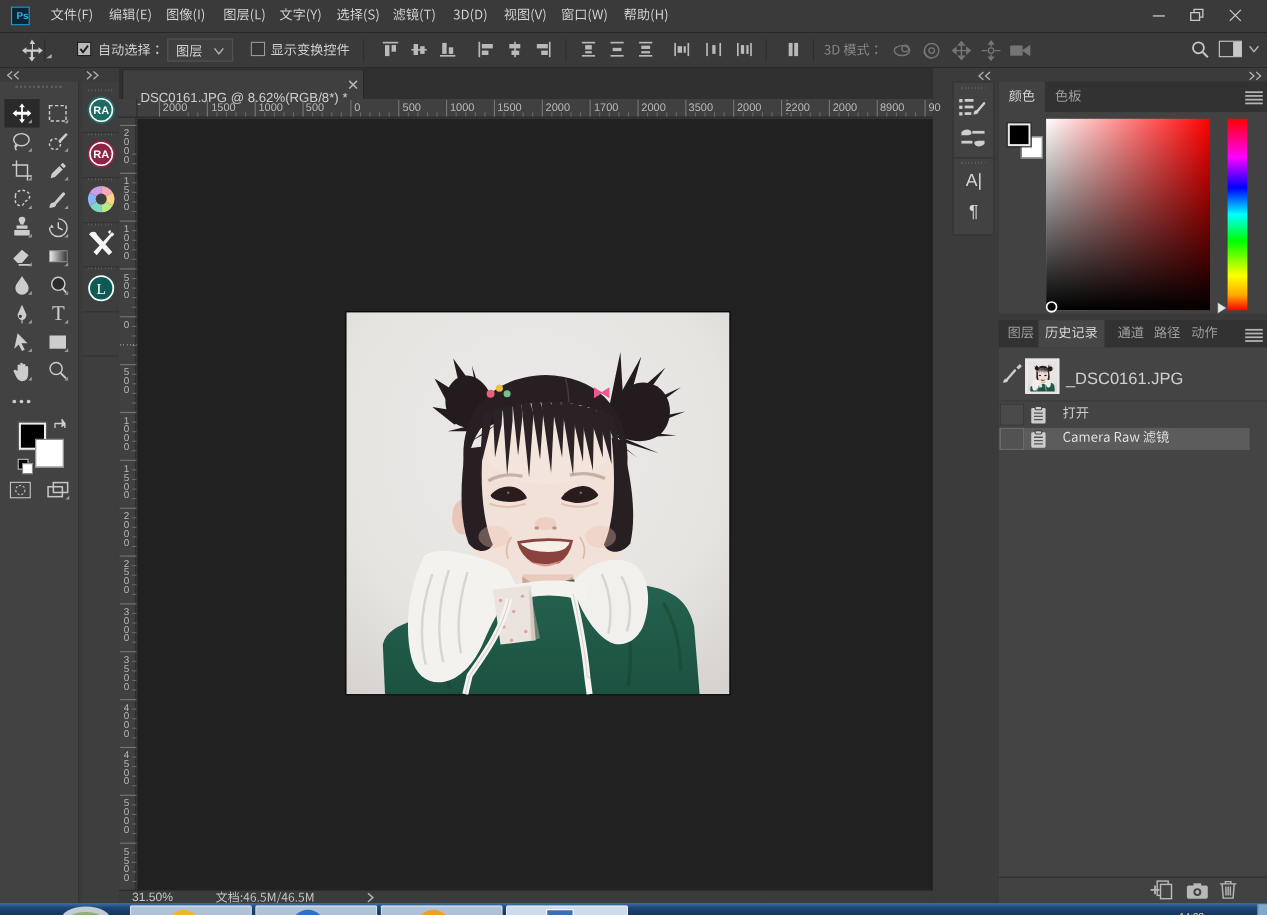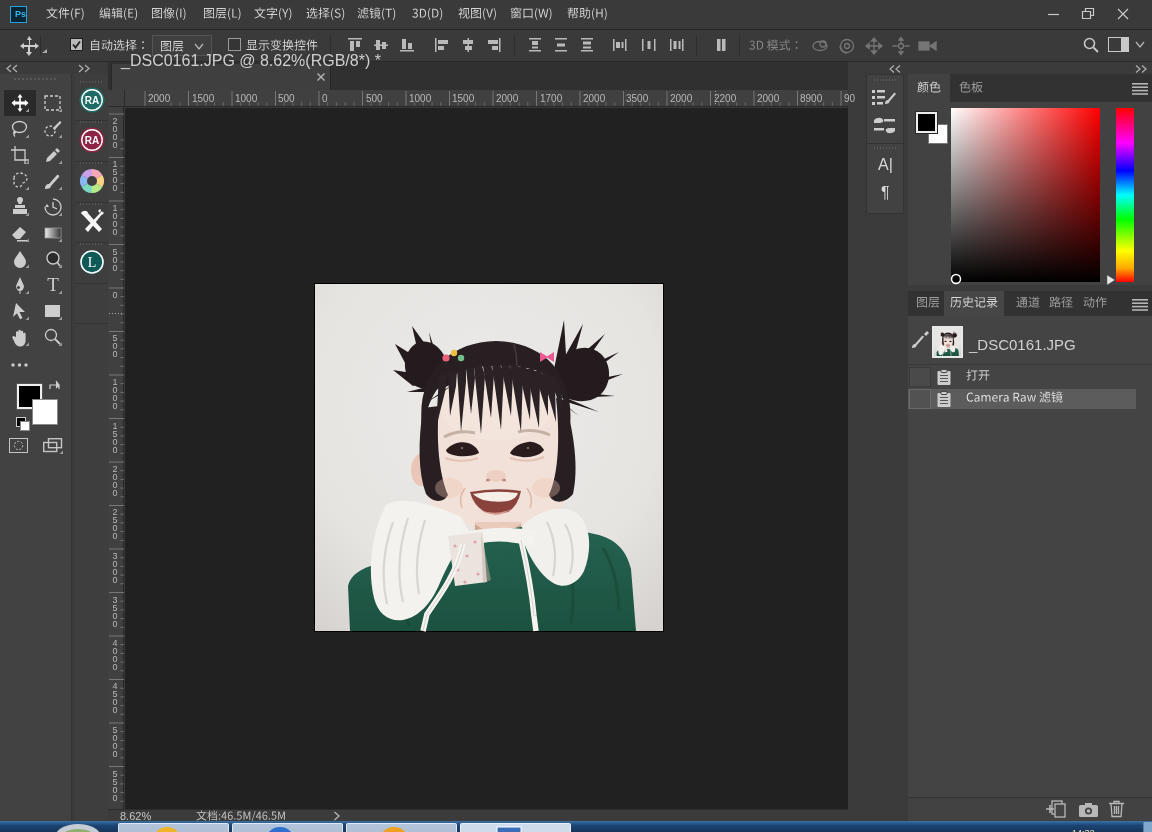--- a/index.html
+++ b/index.html
@@ -406,21 +406,21 @@
           <path d="M19 2l2-2 1 1-1 3zM22 5l2-2 1 1-2 2z"></path>
         </g>
 <g transform="translate(0,162)">
           <circle cx="13" cy="13" r="12" fill="#0f5a57"></circle>
           <circle cx="13" cy="13" r="11" fill="none" stroke="#fff" stroke-width="1.6"></circle>
           <text x="13" y="18" font-size="14" font-weight="normal" font-family="Liberation Serif" fill="#fff">L</text>
         </g>
 </g>
     </svg>
 <div class="abs" style="left:111px;top:64px;width:220px;height:26px;background:#3f3f3f;border-left:1px solid #272727;border-right:1px solid #272727"></div>
-<div class="txt" style="left:121px;top:52px;font-size:16px;color:#cfcfcf">_DSC0161.JPG @ 8.62%(RGB/8*) *</div>
+<div class="txt" style="left:121px;top:82px;font-size:12px;color:#cfcfcf">_DSC0161.JPG @ 8.62%(RGB/8*) *</div>
 <svg class="t" style="left:316px;top:72px" width="10" height="10">
       <path d="M1.5 1.5l7 7M8.5 1.5l-7 7" stroke="#b5b5b5" stroke-width="1.4"></path>
     </svg>
 <svg class="t" style="left:108px;top:90px" width="740" height="17">
       <g stroke="#777" stroke-width="1">
         <path d="M37.0 1v15"></path>
         <path d="M80.5 1v15"></path>
         <path d="M124.0 1v15"></path>
         <path d="M167.5 1v15"></path>
         <path d="M211.0 1v15"></path>
@@ -611,21 +611,21 @@
     <div class="txt" style="left:111px;top:465px;font-size:9px;line-height:8px;color:#b8b8b8;text-align:center;width:8px">2<br>0<br>0<br>0</div>
     <div class="txt" style="left:111px;top:508px;font-size:9px;line-height:8px;color:#b8b8b8;text-align:center;width:8px">2<br>5<br>0<br>0</div>
     <div class="txt" style="left:111px;top:552px;font-size:9px;line-height:8px;color:#b8b8b8;text-align:center;width:8px">3<br>0<br>0<br>0</div>
     <div class="txt" style="left:111px;top:596px;font-size:9px;line-height:8px;color:#b8b8b8;text-align:center;width:8px">3<br>5<br>0<br>0</div>
     <div class="txt" style="left:111px;top:639px;font-size:9px;line-height:8px;color:#b8b8b8;text-align:center;width:8px">4<br>0<br>0<br>0</div>
     <div class="txt" style="left:111px;top:682px;font-size:9px;line-height:8px;color:#b8b8b8;text-align:center;width:8px">4<br>5<br>0<br>0</div>
     <div class="txt" style="left:111px;top:726px;font-size:9px;line-height:8px;color:#b8b8b8;text-align:center;width:8px">5<br>0<br>0<br>0</div>
     <div class="txt" style="left:111px;top:770px;font-size:9px;line-height:8px;color:#b8b8b8;text-align:center;width:8px">5<br>5<br>0<br>0</div>
 <div class="abs" style="left:109px;top:313px;width:15px;height:1px;background:repeating-linear-gradient(90deg,#aaa 0 1px,transparent 1px 3px)"></div>
 <div class="abs" style="left:108px;top:90px;width:17px;height:17px;background:#404040;border-right:1px solid #2a2a2a;border-bottom:1px solid #2a2a2a"></div>
-<div class="txt" style="left:120px;top:810px;font-size:11px;color:#c6c6c6">8.62%</div>
+<div class="txt" style="left:120px;top:810px;font-size:11px;color:#c6c6c6">31.50%</div>
 <svg class="t" style="left:196px;top:810px" width="91" height="14">
       <path transform="translate(0,9.7)" d="M5.1 -9.2V-7.4H0.5V-6.6H2.2C2.8 -4.8 3.7 -3.3 4.8 -2.1C3.6 -1.1 2.2 -0.4 0.4 0.1C0.6 0.3 0.9 0.7 1 0.9C2.7 0.3 4.2 -0.5 5.4 -1.5C6.7 -0.4 8.2 0.4 10 0.9C10.2 0.6 10.4 0.3 10.6 0.1C8.8 -0.3 7.3 -1.1 6.1 -2.1C7.3 -3.3 8.2 -4.7 8.8 -6.6H10.5V-7.4H5.9V-9.2ZM5.5 -2.7C4.4 -3.8 3.6 -5.1 3.1 -6.6H7.8C7.3 -5 6.5 -3.7 5.5 -2.7Z M20.4 -8.5C20.1 -7.7 19.7 -6.6 19.3 -5.9L19.9 -5.7C20.3 -6.3 20.8 -7.4 21.2 -8.3ZM15.4 -8.3C15.7 -7.5 16.2 -6.4 16.3 -5.7L17.1 -6C16.9 -6.7 16.4 -7.7 16 -8.5ZM13.1 -9.2V-6.9H11.5V-6.1H13C12.7 -4.6 12 -2.9 11.3 -1.9C11.4 -1.7 11.6 -1.4 11.7 -1.2C12.2 -1.9 12.7 -3.2 13.1 -4.4V0.9H13.9V-4.7C14.2 -4.1 14.7 -3.4 14.8 -3.1L15.3 -3.7C15.1 -4 14.2 -5.3 13.9 -5.7V-6.1H15.3V-6.9H13.9V-9.2ZM15.1 -0.7V0.1H20.3V0.8H21.1V-5.2H18.6V-9.2H17.8V-5.2H15.3V-4.4H20.3V-3H15.4V-2.2H20.3V-0.7Z M23.5 -4.3C23.9 -4.3 24.3 -4.6 24.3 -5.1C24.3 -5.5 23.9 -5.8 23.5 -5.8C23.1 -5.8 22.8 -5.5 22.8 -5.1C22.8 -4.6 23.1 -4.3 23.5 -4.3ZM23.5 0.1C23.9 0.1 24.3 -0.2 24.3 -0.6C24.3 -1.1 23.9 -1.4 23.5 -1.4C23.1 -1.4 22.8 -1.1 22.8 -0.6C22.8 -0.2 23.1 0.1 23.5 0.1Z M28.8 0H29.7V-2.2H30.8V-3H29.7V-8.1H28.6L25.3 -2.9V-2.2H28.8ZM28.8 -3H26.3L28.2 -5.8C28.4 -6.2 28.6 -6.6 28.8 -7H28.9C28.8 -6.6 28.8 -5.9 28.8 -5.5Z M34.5 0.1C35.7 0.1 36.8 -0.9 36.8 -2.5C36.8 -4.2 35.9 -5 34.6 -5C33.9 -5 33.2 -4.6 32.7 -4C32.8 -6.5 33.7 -7.4 34.8 -7.4C35.3 -7.4 35.8 -7.1 36.1 -6.8L36.7 -7.4C36.2 -7.9 35.6 -8.2 34.8 -8.2C33.2 -8.2 31.8 -7 31.8 -3.8C31.8 -1.2 32.9 0.1 34.5 0.1ZM32.7 -3.2C33.3 -4 33.9 -4.3 34.4 -4.3C35.4 -4.3 35.8 -3.6 35.8 -2.5C35.8 -1.4 35.2 -0.6 34.5 -0.6C33.5 -0.6 32.9 -1.6 32.7 -3.2Z M38.8 0.1C39.2 0.1 39.5 -0.2 39.5 -0.6C39.5 -1.1 39.2 -1.4 38.8 -1.4C38.4 -1.4 38.1 -1.1 38.1 -0.6C38.1 -0.2 38.4 0.1 38.8 0.1Z M43.2 0.1C44.6 0.1 45.8 -0.9 45.8 -2.6C45.8 -4.4 44.7 -5.2 43.4 -5.2C42.9 -5.2 42.6 -5.1 42.2 -4.9L42.4 -7.2H45.5V-8.1H41.5L41.3 -4.3L41.8 -4C42.3 -4.3 42.6 -4.4 43.2 -4.4C44.2 -4.4 44.8 -3.8 44.8 -2.6C44.8 -1.4 44.1 -0.7 43.1 -0.7C42.2 -0.7 41.6 -1.1 41.1 -1.6L40.6 -0.9C41.2 -0.4 41.9 0.1 43.2 0.1Z M47.5 0H48.5V-4.5C48.5 -5.2 48.4 -6.1 48.3 -6.8H48.4L49 -5L50.5 -0.8H51.2L52.7 -5L53.4 -6.8H53.4C53.4 -6.1 53.3 -5.2 53.3 -4.5V0H54.3V-8.1H53L51.5 -3.8C51.3 -3.2 51.1 -2.6 50.9 -2.1H50.9C50.7 -2.6 50.5 -3.2 50.3 -3.8L48.8 -8.1H47.5Z M55.5 2H56.2L59.5 -8.7H58.8Z M63.4 0H64.4V-2.2H65.4V-3H64.4V-8.1H63.2L59.9 -2.9V-2.2H63.4ZM63.4 -3H60.9L62.8 -5.8C63 -6.2 63.2 -6.6 63.4 -7H63.5C63.4 -6.6 63.4 -5.9 63.4 -5.5Z M69.1 0.1C70.3 0.1 71.4 -0.9 71.4 -2.5C71.4 -4.2 70.5 -5 69.2 -5C68.5 -5 67.8 -4.6 67.3 -4C67.4 -6.5 68.3 -7.4 69.4 -7.4C69.9 -7.4 70.4 -7.1 70.7 -6.8L71.3 -7.4C70.8 -7.9 70.2 -8.2 69.4 -8.2C67.8 -8.2 66.4 -7 66.4 -3.8C66.4 -1.2 67.6 0.1 69.1 0.1ZM67.4 -3.2C67.9 -4 68.5 -4.3 69 -4.3C70 -4.3 70.5 -3.6 70.5 -2.5C70.5 -1.4 69.9 -0.6 69.1 -0.6C68.1 -0.6 67.5 -1.6 67.4 -3.2Z M73.4 0.1C73.8 0.1 74.1 -0.2 74.1 -0.6C74.1 -1.1 73.8 -1.4 73.4 -1.4C73 -1.4 72.7 -1.1 72.7 -0.6C72.7 -0.2 73 0.1 73.4 0.1Z M77.8 0.1C79.2 0.1 80.5 -0.9 80.5 -2.6C80.5 -4.4 79.4 -5.2 78 -5.2C77.6 -5.2 77.2 -5.1 76.8 -4.9L77 -7.2H80.1V-8.1H76.2L75.9 -4.3L76.4 -4C76.9 -4.3 77.2 -4.4 77.8 -4.4C78.8 -4.4 79.4 -3.8 79.4 -2.6C79.4 -1.4 78.7 -0.7 77.7 -0.7C76.8 -0.7 76.2 -1.1 75.7 -1.6L75.2 -0.9C75.8 -0.4 76.6 0.1 77.8 0.1Z M82.2 0H83.1V-4.5C83.1 -5.2 83 -6.1 82.9 -6.8H83L83.6 -5L85.2 -0.8H85.8L87.4 -5L88 -6.8H88.1C88 -6.1 87.9 -5.2 87.9 -4.5V0H88.9V-8.1H87.6L86.1 -3.8C85.9 -3.2 85.8 -2.6 85.5 -2.1H85.5C85.3 -2.6 85.1 -3.2 84.9 -3.8L83.4 -8.1H82.2Z" fill="#c6c6c6"></path>
     </svg>
 <svg class="t" style="left:333px;top:811px" width="8" height="10">
       <path d="M1.5 1l4.5 4-4.5 4" stroke="#b5b5b5" stroke-width="1.3" fill="none"></path>
     </svg>
 <svg width="0" height="0" style="position:absolute">
       <defs>
 <radialGradient id="bgv" cx="48%" cy="35%" r="80%">
  <stop offset="0" stop-color="#eceae8"></stop>

